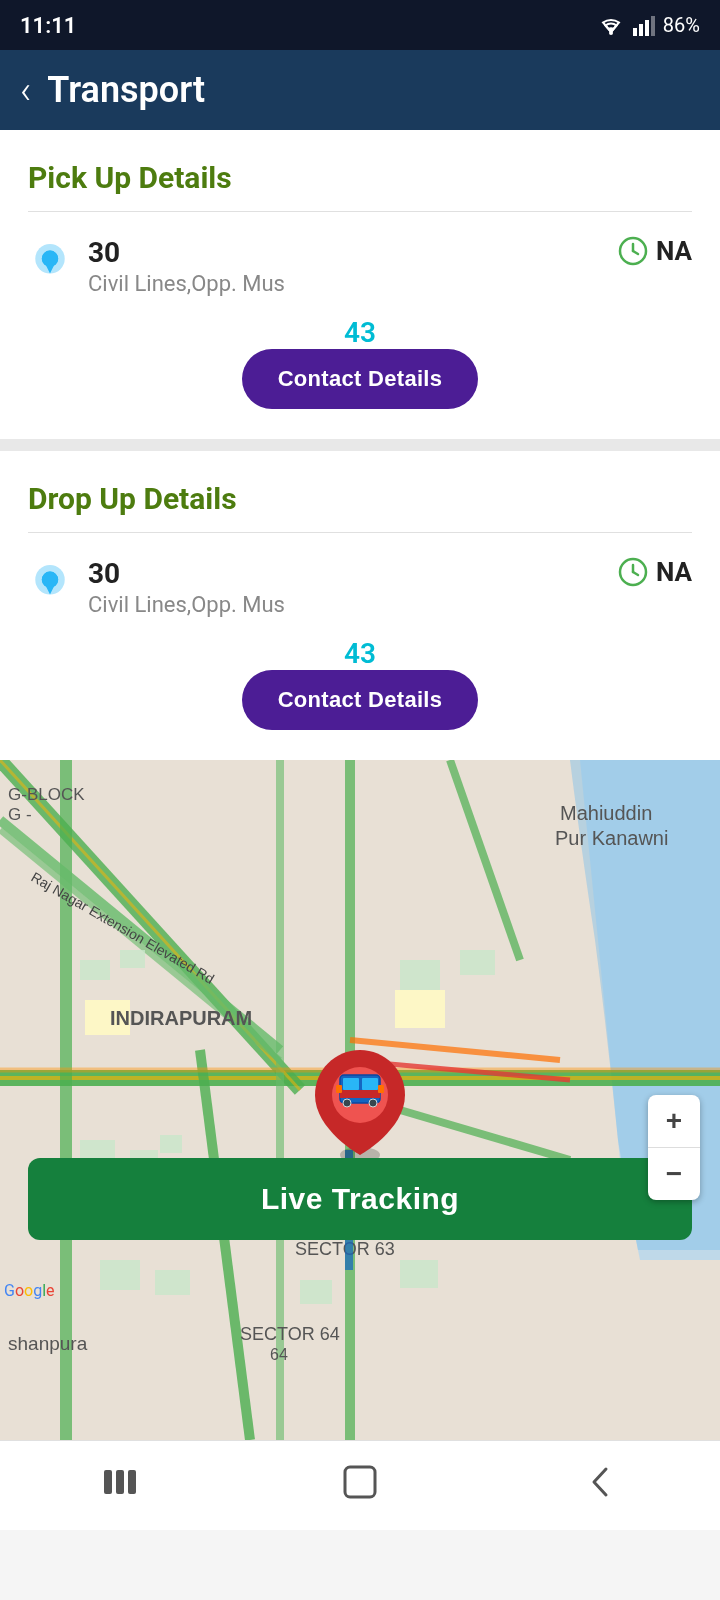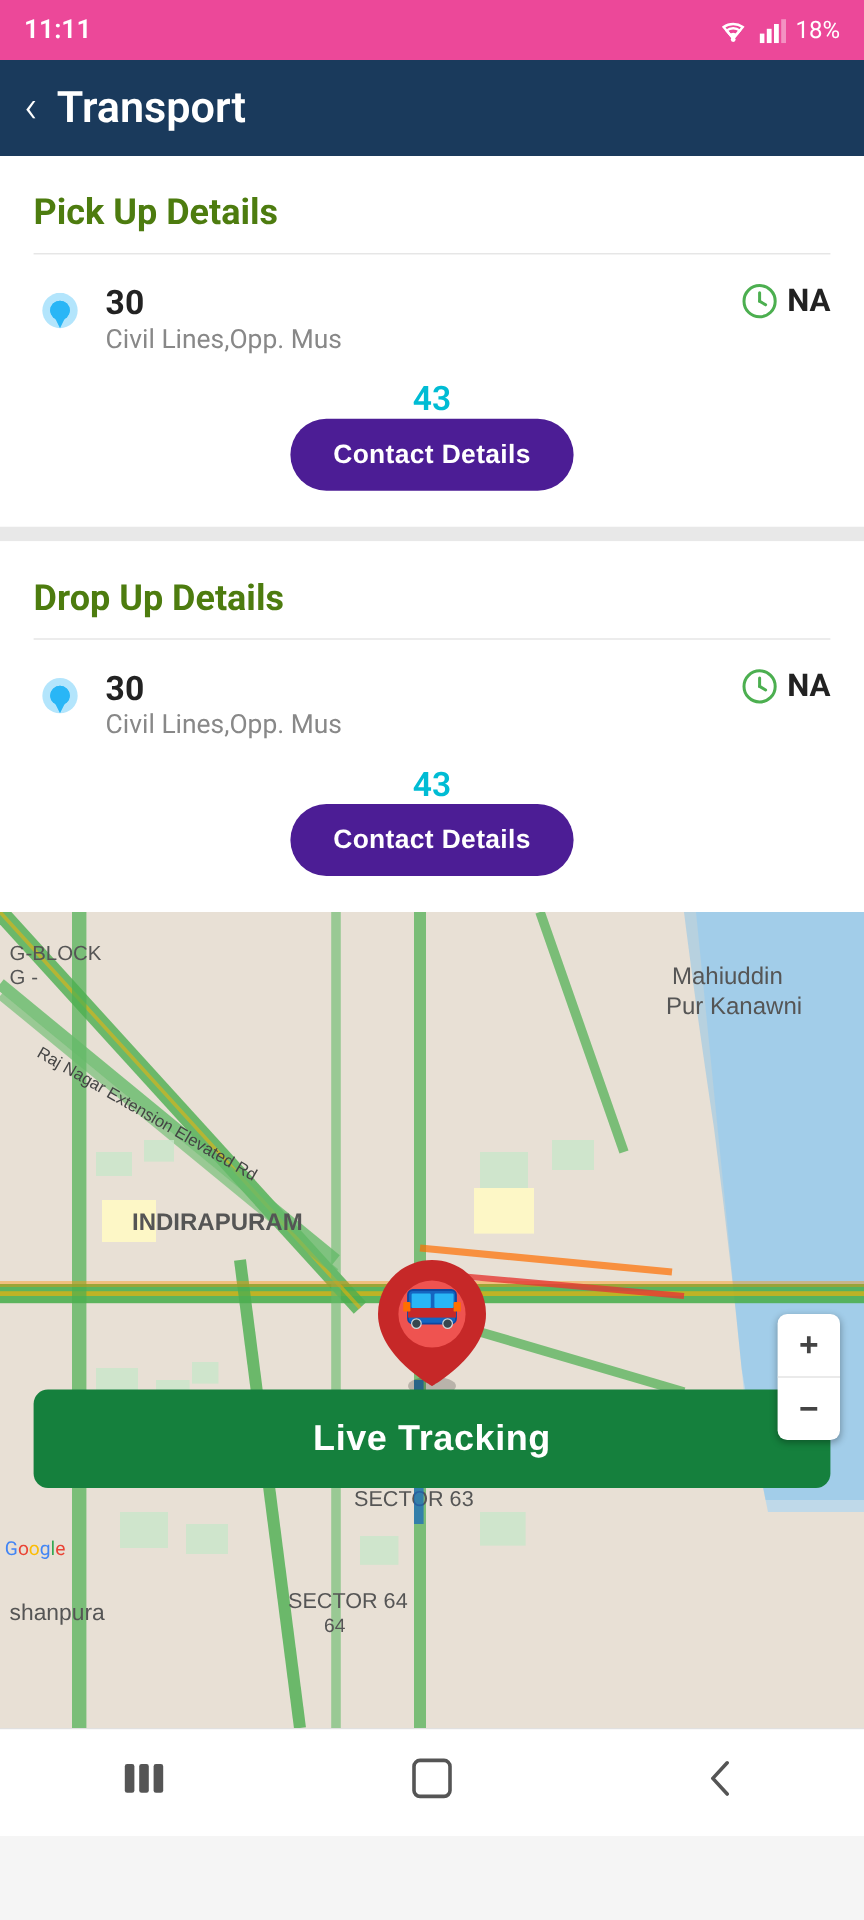--- a/index.html
+++ b/index.html
@@ -7,21 +7,21 @@
     body {
       width: 720px;
       min-height: 1600px;
       font-family: 'Roboto', Arial, sans-serif;
       background: #f5f5f5;
       overflow-x: hidden;
     }
 
     
     .status-bar {
-      background: #ec4899;
+      background: #0f172a;
       color: white;
       display: flex;
       justify-content: space-between;
       align-items: center;
       padding: 8px 20px;
       height: 50px;
     }
     .status-time {
       font-size: 22px;
       font-weight: 600;
@@ -263,21 +263,21 @@
       <path d="M14 18l5.5-6.5a8.5 8.5 0 0 0-11 0L14 18z" fill="none" stroke="white" stroke-width="2"></path>
       <path d="M14 18l8-9.5A14 14 0 0 0 6 8.5L14 18z" fill="none" stroke="white" stroke-width="2"></path>
       <circle cx="14" cy="19" r="2" fill="white"></circle>
     </svg>
     <svg width="22" height="22" viewBox="0 0 22 22">
       <rect x="0" y="14" width="4" height="8" fill="white"></rect>
       <rect x="6" y="10" width="4" height="12" fill="white"></rect>
       <rect x="12" y="6" width="4" height="16" fill="white"></rect>
       <rect x="18" y="2" width="4" height="20" fill="white" opacity="0.4"></rect>
     </svg>
-    <span style="font-size:20px;">18%</span>
+    <span style="font-size:20px;">86%</span>
   </div>
 </div>
 
 <div class="header">
   <span class="back-arrow" style="font-size:38px; font-weight:300;">‹</span>
   <span class="header-title">Transport</span>
 </div>
 
 <div class="section">
   <div class="section-title">Pick Up Details</div>

